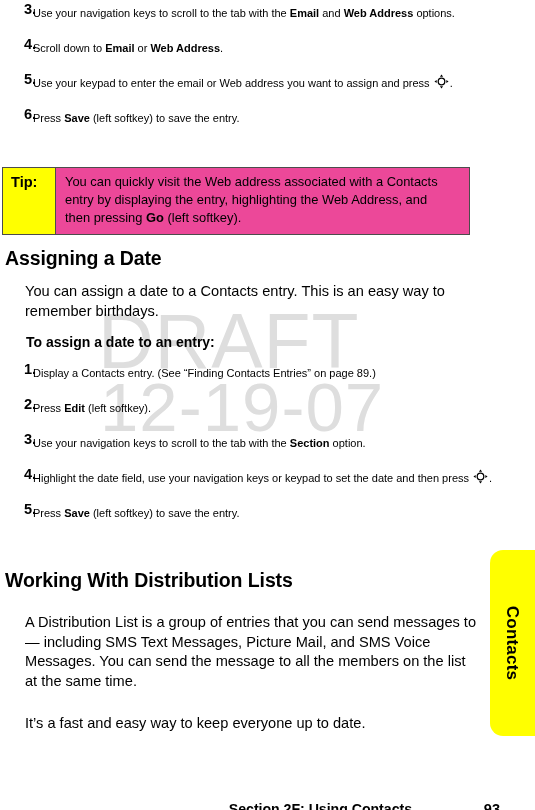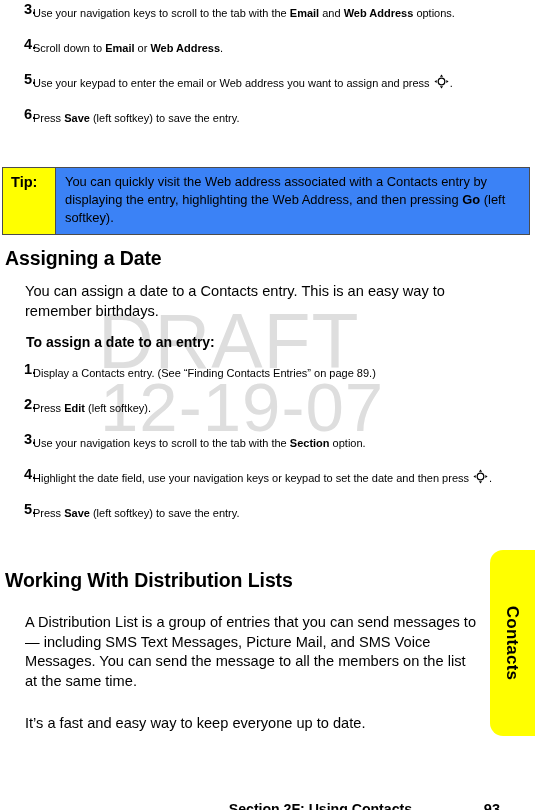--- a/index.html
+++ b/index.html
@@ -90,25 +90,25 @@
     vertical-align: -2px;
     margin: 0 1px;
   }
   .navkey svg { display: block; }
 
   
   .tipbox {
     position: absolute;
     left: 2px;
     top: 167px;
-    width: 528px;
+    width: 468px;
     box-sizing: border-box;
     display: flex;
     border: 1px solid #4c4c4c;
-    background: #3b82f6;
+    background: #ec4899;
   }
   .tip-label-cell {
     width: 53px;
     min-width: 53px;
     background: #ffff00;
     border-right: 1px solid #4c4c4c;
     box-sizing: border-box;
     padding: 5px 0 5px 8px;
   }
   .tip-label {

